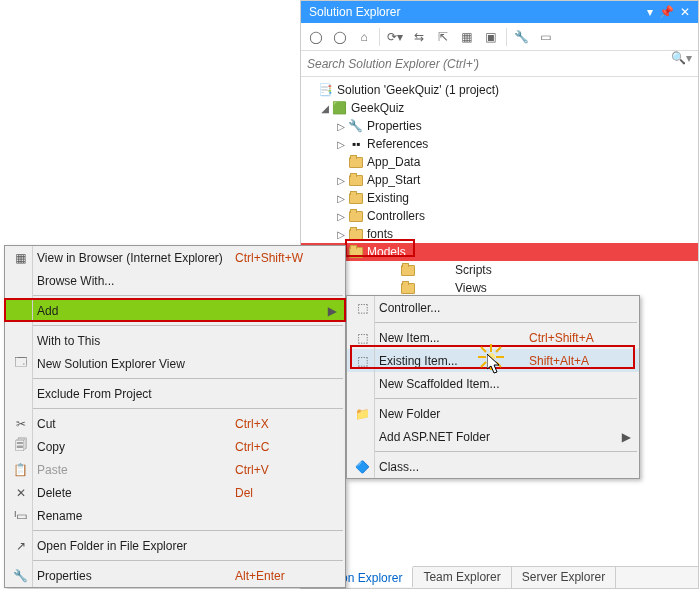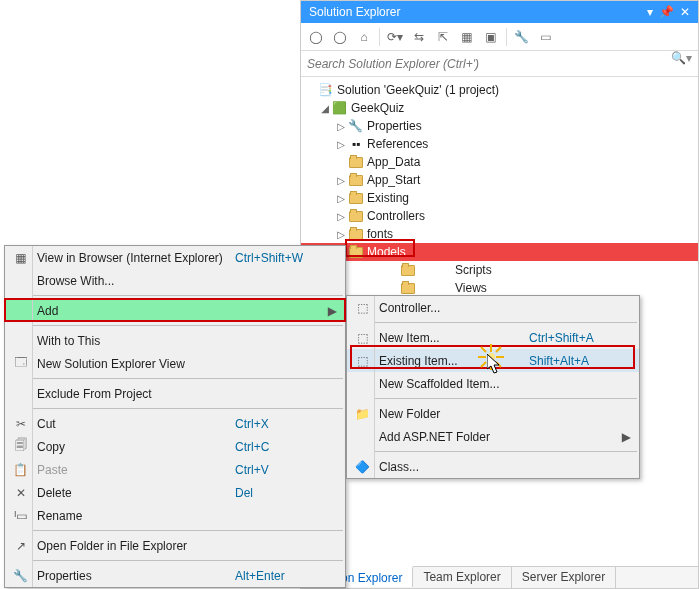--- a/index.html
+++ b/index.html
@@ -34,21 +34,21 @@
 .folder-ic::before { content: ""; position: absolute; top: -3px; left: 0; width: 5px; height: 3px; background: #f0c869; border: 1px solid #c9a23f; border-bottom: none; border-radius: 1px 1px 0 0; }
 
 .redbox1 { position: absolute; border: 2px solid #cc0000; pointer-events: none; }
 
 
 .ctx { position: absolute; background: #f0f0f0; border: 1px solid #999; box-shadow: 2px 2px 4px rgba(0,0,0,0.25); }
 .ctx-row { display: flex; align-items: center; height: 23px; padding: 0 8px 0 4px; color: #1e1e1e; }
 .ctx-row.disabled { color: #9a9a9a; }
 .ctx-ic { width: 24px; display: flex; justify-content: center; align-items: center; color: #555; }
 .ctx-label { flex: 1; padding-left: 4px; }
-.ctx-sc { color: #0369a1; min-width: 90px; text-align: left; }
+.ctx-sc { color: #c2410c; min-width: 90px; text-align: left; }
 .ctx-ar { width: 12px; text-align: right; color: #555; }
 .ctx-sep { height: 1px; background: #c0c0c0; margin: 3px 2px 3px 28px; }
 .ctx-iconcol { position: absolute; left: 27px; top: 0; bottom: 0; width: 1px; background: #d0d0d0; }
 
 .ctx1 { left: 4px; top: 245px; width: 342px; }
 .ctx2 { left: 346px; top: 295px; width: 294px; }
 
 
 .bottom-tabs { position: absolute; bottom: 0; left: 0; right: 0; height: 22px; border-top: 1px solid #ccc; display: flex; background: #f5f5f5; }
 .bottom-tabs .tab { padding: 0 10px; height: 21px; line-height: 21px; border-right: 1px solid #ccc; color: #444; }
@@ -186,21 +186,21 @@
     <span class="ctx-sc">Ctrl+Shift+W</span>
       <span class="ctx-ar"></span>
   </div>
   <div class="ctx-row">
     <span class="ctx-ic"></span>
       <span class="ctx-label">Browse With...</span>
     <span class="ctx-sc"></span>
       <span class="ctx-ar"></span>
   </div>
   <div class="ctx-sep"></div>
-  <div class="ctx-row" style="background:#86efac;">
+  <div class="ctx-row" style="background:#84cc16;">
     <span class="ctx-ic"></span>
       <span class="ctx-label">Add</span>
     <span class="ctx-sc"></span>
       <span class="ctx-ar">▶</span>
   </div>
   <div class="ctx-sep"></div>
   <div class="ctx-row">
     <span class="ctx-ic"></span>
       <span class="ctx-label">With to This</span>
     <span class="ctx-sc"></span>

